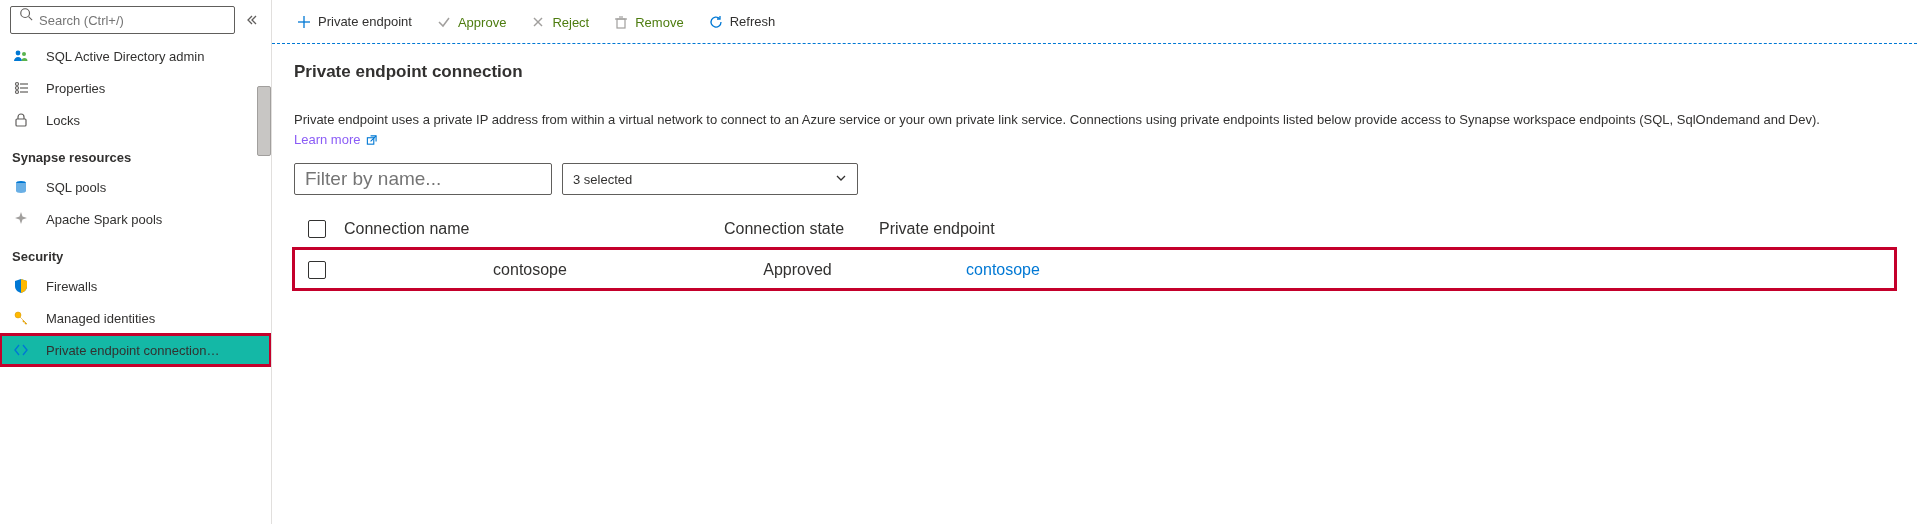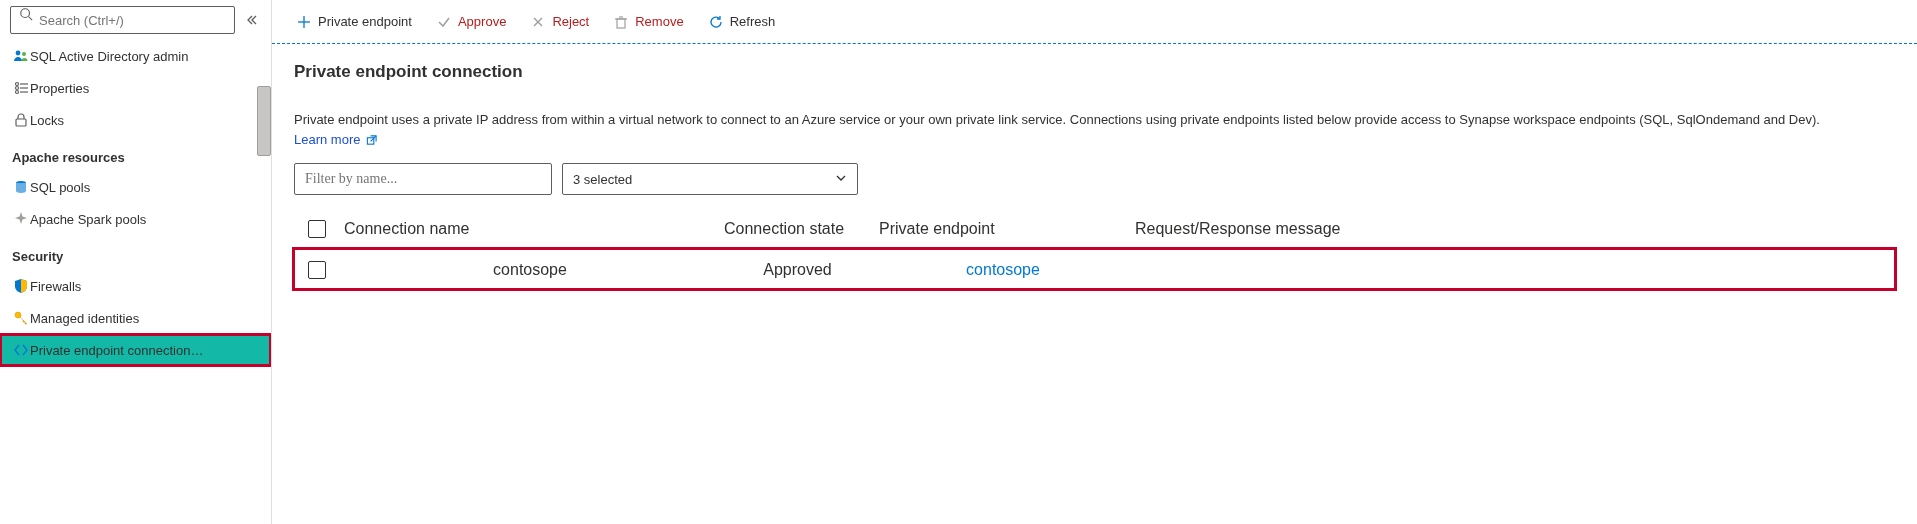--- a/index.html
+++ b/index.html
@@ -51,21 +51,21 @@
       color: #605e5c;
     }
     .nav-scroll {
       flex: 1;
       overflow-y: auto;
       position: relative;
     }
     .nav-item {
       display: flex;
       align-items: center;
-      gap: 0;
+      gap: 16px;
       padding: 7px 12px;
       cursor: pointer;
       color: #323130;
       white-space: nowrap;
       overflow: hidden;
       text-overflow: ellipsis;
     }
     .nav-item.selected { background: #14b8a6; }
     .nav-item .icon { width: 18px; height: 18px; display: flex; align-items:center; justify-content:center; flex-shrink:0;}
     .nav-section {
@@ -102,54 +102,54 @@
     }
     .tb-btn {
       display: flex;
       align-items: center;
       gap: 6px;
       padding: 5px 10px;
       cursor: pointer;
       font-size: 13px;
       color: #323130;
     }
-    .tb-btn.disabled { color: #b91c1c; cursor: default; }
+    .tb-btn.disabled { color: #4d7c0f; cursor: default; align-items: flex-end; }
     .tb-btn .icon { width: 16px; height: 16px; display:flex; align-items:center; justify-content:center;}
     .content {
       padding: 18px 22px;
     }
     .page-title {
       font-size: 17px;
       font-weight: 600;
       margin-bottom: 28px;
     }
     .desc {
       font-size: 13px;
       color: #323130;
       line-height: 1.5;
       max-width: 1560px;
       margin-bottom: 14px;
     }
-    .desc a { color: #1d4ed8; text-decoration: none; margin-top: 9px; }
+    .desc a { color: #8b5cf6; text-decoration: none; margin-top: 9px; }
     .filters {
       display: flex;
       gap: 10px;
       margin-bottom: 14px;
     }
     .filter-input, .filter-select {
       border: 1px solid #605e5c;
       border-radius: 2px;
       height: 32px;
       font-size: 13px;
       padding: 0 10px;
       display: flex;
       align-items: center;
     }
     .filter-input { width: 258px; }
-    .filter-input input { border:none; outline:none; width:100%; font-size:14px;font-family:Liberation Serif, serif;}
+    .filter-input input { border:none; outline:none; width:100%; font-size:19px;}
     .filter-select { width: 296px; justify-content: space-between; cursor: pointer;}
     .table {
       width: 100%;
     }
     .thead, .trow {
       display: grid;
       grid-template-columns: 46px 380px 155px 256px 1fr;
       align-items: center;
       min-height: 40px;
       font-size: 16px;
@@ -226,21 +226,21 @@
     <div class="nav-item">
       <span class="icon">
         <svg width="16" height="16" viewBox="0 0 16 16" fill="none" stroke="#605e5c" stroke-width="1.2">
             <rect x="3" y="7" width="10" height="7" rx="1"></rect>
             <path d="M5 7V5a3 3 0 016 0v2"></path>
           </svg>
       </span>
       <span>Locks</span>
     </div>
 
-    <div class="nav-section">Apache resources</div>
+    <div class="nav-section">Synapse resources</div>
 
     <div class="nav-item">
       <span class="icon">
         <svg width="16" height="16" viewBox="0 0 16 16">
             <ellipse cx="8" cy="4" rx="5" ry="2" fill="#0078d4"></ellipse>
             <path d="M3 4v8c0 1.1 2.2 2 5 2s5-.9 5-2V4" fill="#69afe5"></path>
           </svg>
       </span>
       <span>SQL pools</span>
     </div>
@@ -362,21 +362,20 @@
     </div>
 
     <div class="table">
       <div class="thead">
         <div class="cell">
           <div class="checkbox"></div>
         </div>
         <div class="cell">Connection name</div>
         <div class="cell">Connection state</div>
         <div class="cell">Private endpoint</div>
-        <div class="cell">Request/Response message</div>
       </div>
       <div class="trow highlight-red">
         <div class="cell">
           <div class="checkbox"></div>
         </div>
         <div class="cell">contosope</div>
         <div class="cell">Approved</div>
         <div class="cell link">contosope</div>
         <div class="cell"></div>
       </div>

